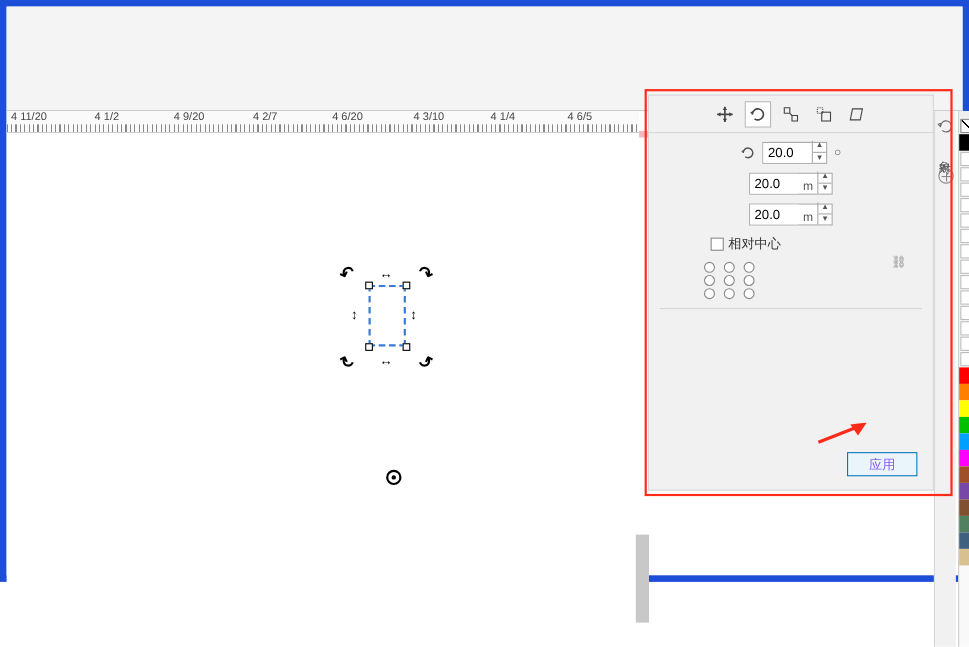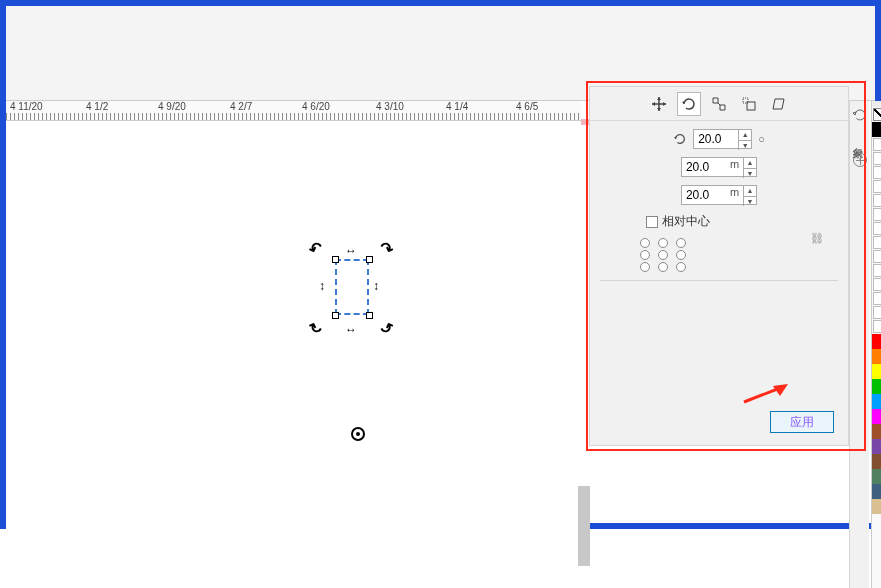--- a/index.html
+++ b/index.html
@@ -32,21 +32,21 @@
     .graybar{position:absolute;left:572px;top:480px;width:12px;height:80px;background:#c8c8c8}
     
     .panel{position:absolute;left:583px;top:80px;width:260px;height:360px;background:#f1f1f1;border:1px solid #d6d6d6;font-size:12px;color:#333}
     .panel .hdr{height:22px;line-height:22px;padding:0 8px;border-bottom:1px solid #d8d8d8;position:relative}
     .panel .hdr .ctl{position:absolute;right:6px;top:3px;font-size:11px;color:#999}
     .panel .tabs{height:34px;display:flex;align-items:center;justify-content:center;gap:6px;border-bottom:1px solid #d8d8d8}
     .tabs .tab{width:24px;height:24px;display:flex;align-items:center;justify-content:center;border:1px solid transparent;color:#444}
     .tabs .tab.active{background:#fff;border:1px solid #b8b8b8}
     .tabs svg{width:16px;height:16px}
     .row{display:flex;align-items:center;padding:4px 12px;gap:6px}
-    .spinput{display:flex;align-items:flex-start;border:1px solid #aaa;background:#fff;height:20px}
+    .spinput{display:flex;align-items:flex-end;border:1px solid #aaa;background:#fff;height:20px}
     .spinput input{border:0;outline:0;width:44px;height:18px;padding:0 4px;font-size:12px}
     .spinput .unit{font-size:11px;padding:0 4px;color:#555}
     .spinput .spbtn{width:13px;height:20px;display:flex;flex-direction:column;border-left:1px solid #aaa}
     .spbtn span{flex:1;font-size:7px;line-height:9px;text-align:center;color:#555;cursor:pointer}
     .spbtn span:first-child{border-bottom:1px solid #aaa}
     .sectlabel{font-size:12px;color:#333;padding:2px 10px}
     .chk{display:flex;align-items:center;gap:4px}
     .chk .box{width:12px;height:12px;border:1px solid #888;background:#fff}
     .anchor{padding:2px 50px}
     .anchor .arow{display:flex;gap:8px;margin:2px 0}

